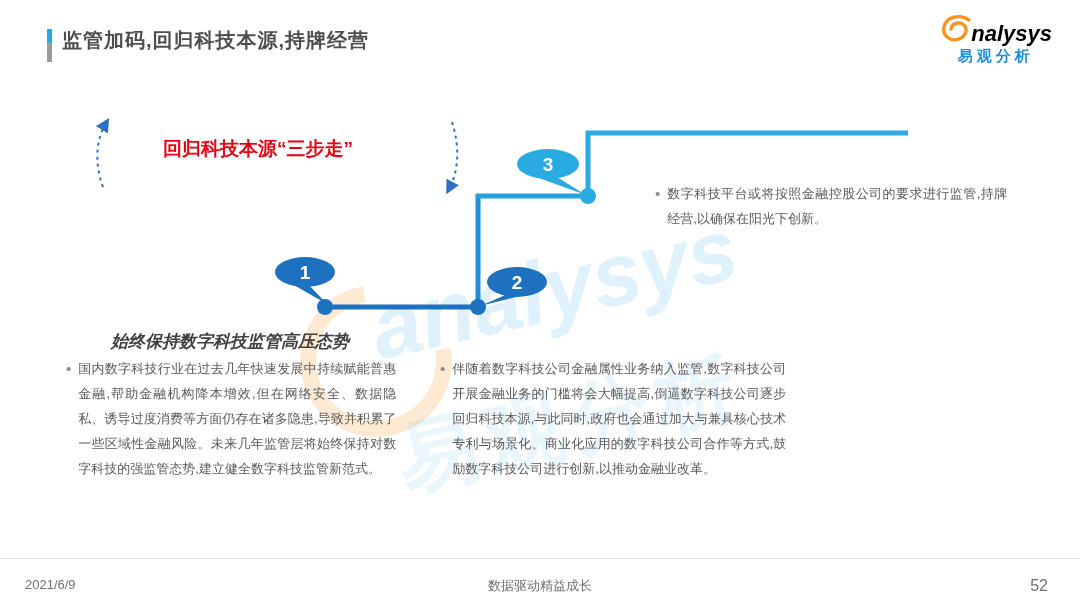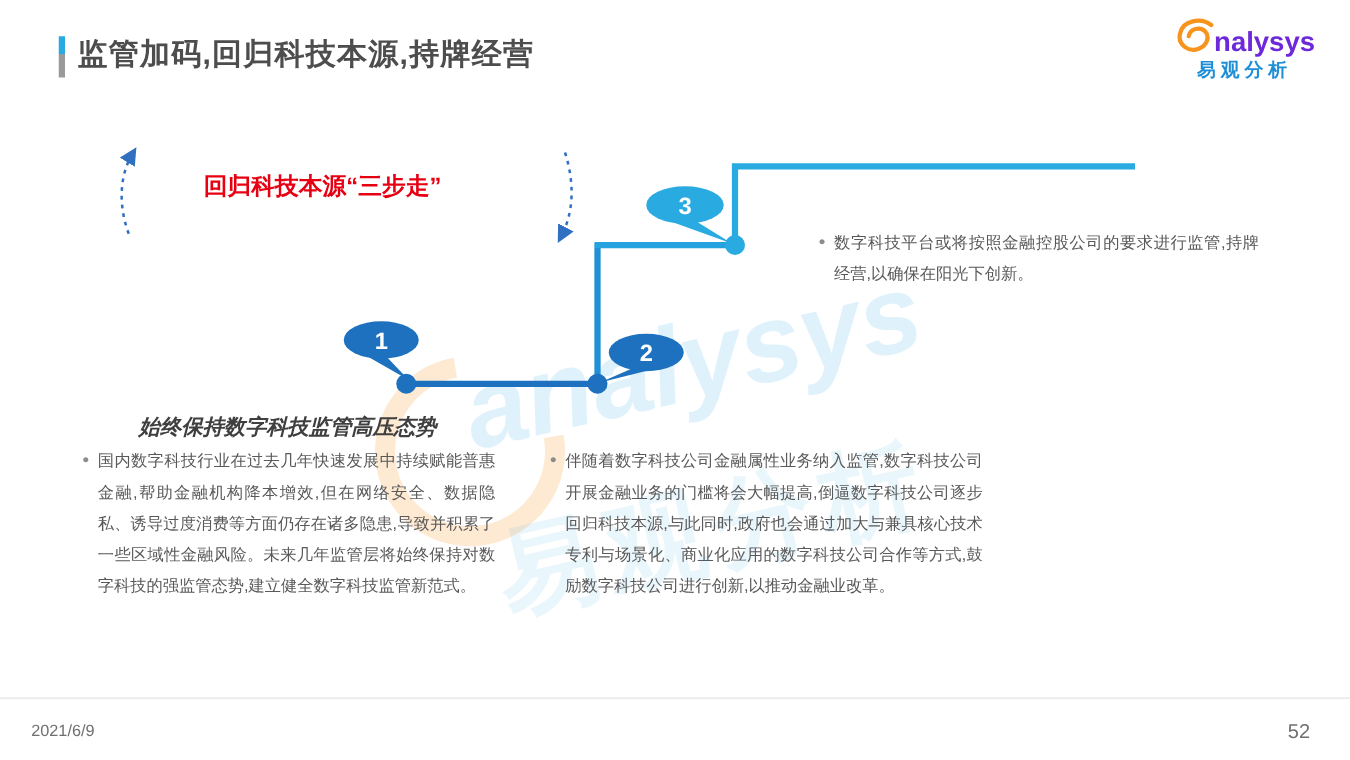--- a/index.html
+++ b/index.html
@@ -2,27 +2,27 @@
 <html><head>
 <meta charset="utf-8">
 <style>
   html,body{margin:0;padding:0;background:#fff;}
   .slide{position:relative;width:1080px;height:608px;background:#ffffff;overflow:hidden;
          font-family:"Liberation Sans","DejaVu Sans",sans-serif;}
 
   
   .title-bar{position:absolute;left:47px;top:29px;width:5px;height:33px;
              background:linear-gradient(to bottom,#29ABE2 0%,#29ABE2 42%,#9a9a9a 42%,#9a9a9a 100%);}
-  .page-title{position:absolute;left:62px;top:27px;font-size:24px;font-weight:bold;
+  .page-title{position:absolute;left:62px;top:27px;font-size:20px;font-weight:bold;
               color:#4d4d4d;letter-spacing:1px;}
 
   .logo{position:absolute;right:28px;top:14px;text-align:center;}
   .logo-row{display:flex;align-items:flex-end;justify-content:flex-end;}
   .logo-swirl{width:34px;height:30px;margin-right:-2px;margin-bottom:1px;}
-  .logo-en{font-size:22px;font-weight:bold;color:#6d28d9;letter-spacing:0px;line-height:1;}
+  .logo-en{font-size:22px;font-weight:bold;color:#000000;letter-spacing:0px;line-height:1;font-style:italic;}
   .logo-cn{font-size:15px;font-weight:bold;color:#1e8fd6;letter-spacing:4px;margin-top:2px;}
 
   
   .wm{position:absolute;z-index:0;pointer-events:none;}
   .wm-swirl{left:300px;top:285px;width:120px;height:120px;border-radius:50%;
             border:16px solid rgba(247,148,30,0.20);border-top-color:transparent;
             transform:rotate(35deg);}
   .wm-en{left:368px;top:238px;font-size:88px;font-weight:bold;font-style:italic;
          color:rgba(41,171,226,0.15);transform:rotate(-13deg);white-space:nowrap;}
   .wm-cn{left:395px;top:370px;font-size:80px;font-weight:bold;
@@ -122,15 +122,16 @@
     <p>伴随着数字科技公司金融属性业务纳入监管,数字科技公司开展金融业务的门槛将会大幅提高,倒逼数字科技公司逐步回归科技本源,与此同时,政府也会通过加大与兼具核心技术专利与场景化、商业化应用的数字科技公司合作等方式,鼓励数字科技公司进行创新,以推动金融业改革。</p>
   </div>
 
   <div class="step-body" id="body-3">
     <span class="bullet">•</span>
     <p>数字科技平台或将按照金融控股公司的要求进行监管,持牌经营,以确保在阳光下创新。</p>
   </div>
 
   <div class="footer-line"></div>
   <div class="footer-date">2021/6/9</div>
+  <div class="footer-center">数据驱动精益成长</div>
   <div class="footer-page">52</div>
 
 </div>
 
 </body></html>

